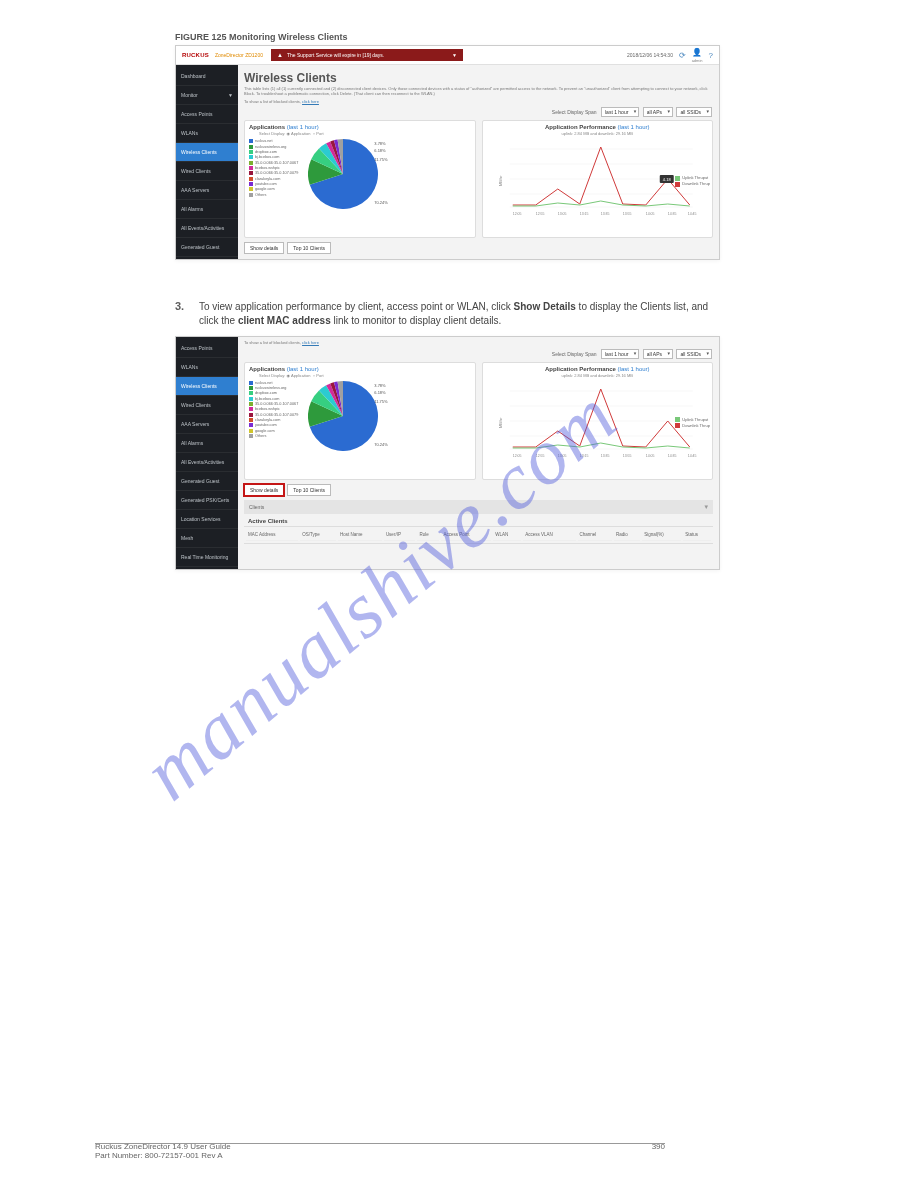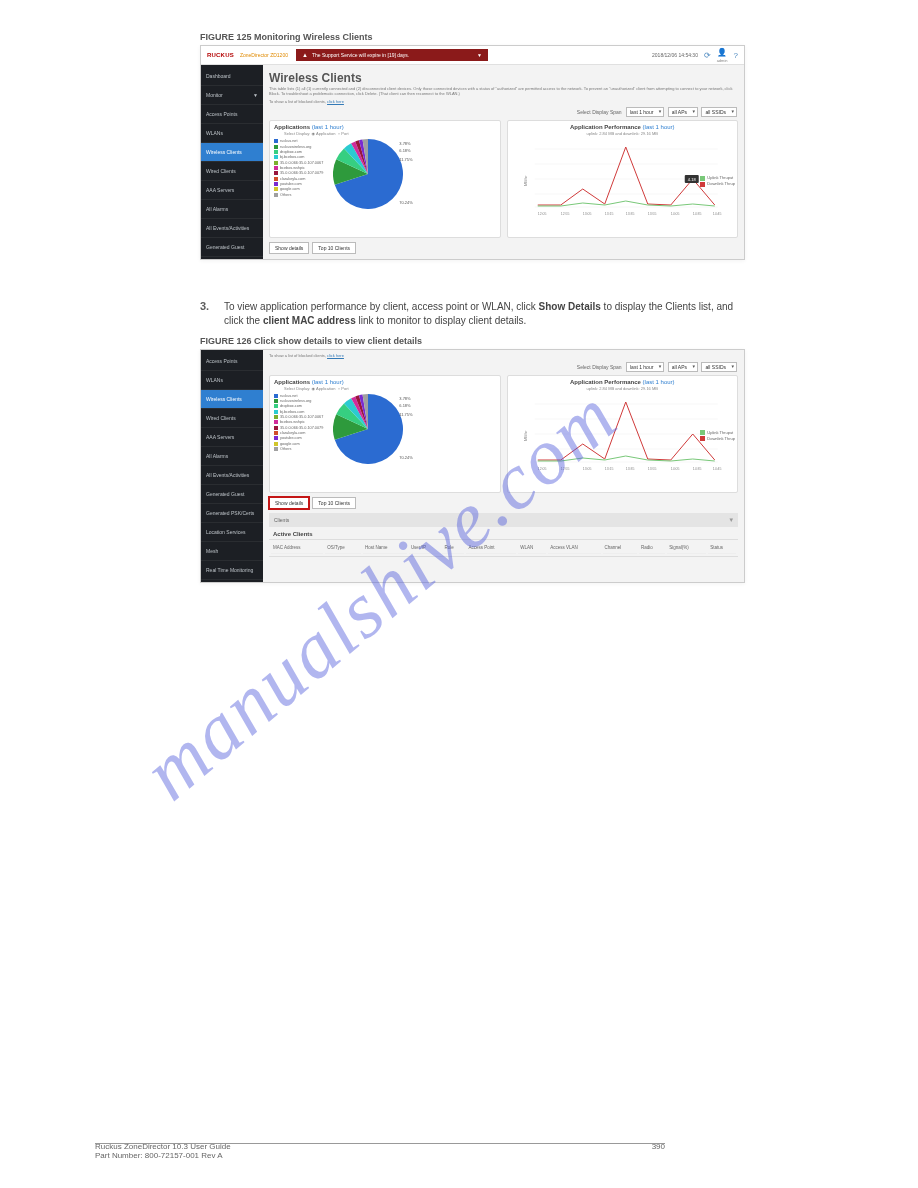--- a/index.html
+++ b/index.html
@@ -7,21 +7,21 @@
     padding: 0;
     background: #ffffff;
     font-family: Arial, Helvetica, sans-serif;
     width: 918px;
     position: relative;
   }
   .page {
     width: 760px;
     min-height: 1188px;
     position: relative;
-    padding: 30px 60px;
+    padding: 30px 35px;
     box-sizing: border-box;
   }
   .figure-caption {
     font-size: 9px;
     color: #555;
     font-weight: bold;
     margin: 2px 0 3px 140px;
   }
   .screenshot {
     width: 543px;
@@ -439,21 +439,20 @@
     </div>
   </div>
 
   <div class="step-row">
     <div class="step-n">3.</div>
     <div class="step-text">
       <span>To view application performance by client, access point or WLAN, click </span><b>Show Details</b><span> to display the Clients list, and click the </span><b>client MAC address</b><span> link to monitor to display client details.</span>
     </div>
   </div>
 
-  <div class="figure-caption">FIGURE 126 Click show details to view client details</div>
   <div class="screenshot">
     <div class="appbody">
       <div class="sidebar">
         <div class="side-item">Access Points</div>
         <div class="side-item">WLANs</div>
         <div class="side-item active">Wireless Clients</div>
         <div class="side-item">Wired Clients</div>
         <div class="side-item">AAA Servers</div>
         <div class="side-item">All Alarms</div>
         <div class="side-item">All Events/Activities</div>
@@ -575,18 +574,18 @@
         </tbody>
           </table>
       </div>
     </div>
   </div>
 
   <div class="watermark">manualshive.com</div>
 
   <div class="hr"></div>
   <div class="footer">
-    <div style="white-space:pre-line;">Ruckus ZoneDirector 10.3 User Guide
+    <div style="white-space:pre-line;">Ruckus ZoneDirector 14.9 User Guide
 Part Number: 800-72157-001 Rev A</div>
     <div>390</div>
   </div>
 
 </div>
 
 </body></html>

